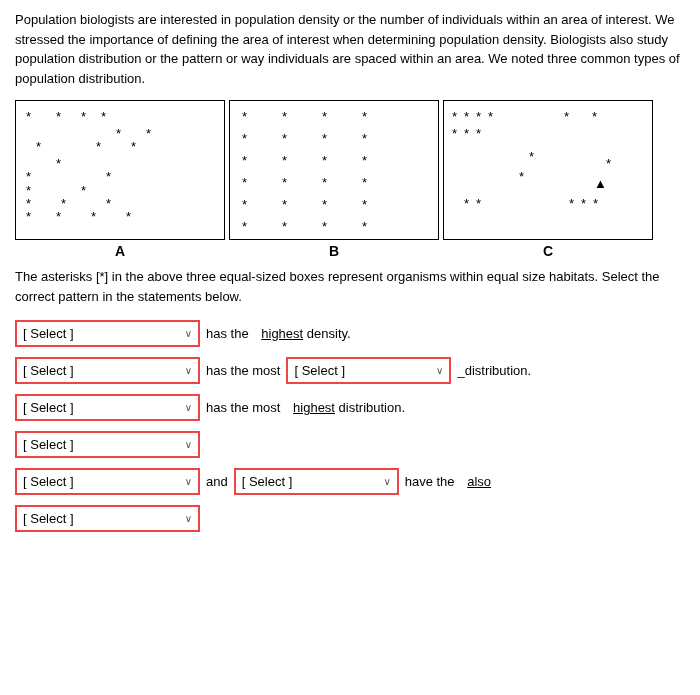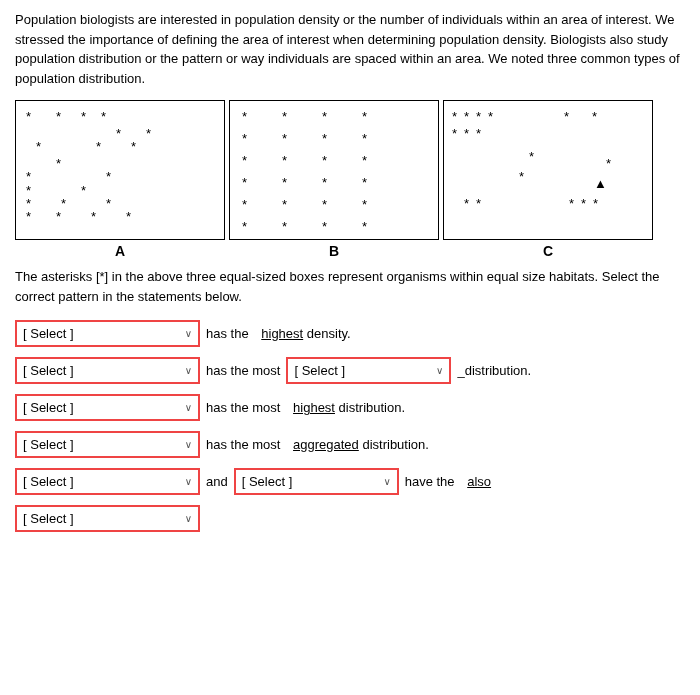--- a/index.html
+++ b/index.html
@@ -198,21 +198,20 @@
     <span class="arrow">∨</span>
   </div>
   <span class="row-text">has the most <span class="underline">highest</span> distribution.</span>
 </div>
 
 <div class="select-row">
   <div class="select-dropdown">
     <span>[ Select ]</span>
     <span class="arrow">∨</span>
   </div>
-  <span class="row-text">has the most <span class="underline">aggregated</span> distribution.</span>
 </div>
 
 <div class="select-row">
   <div class="select-dropdown">
     <span>[ Select ]</span>
     <span class="arrow">∨</span>
   </div>
   <span class="row-text">and</span>
   <div class="select-dropdown small">
     <span>[ Select ]</span>

